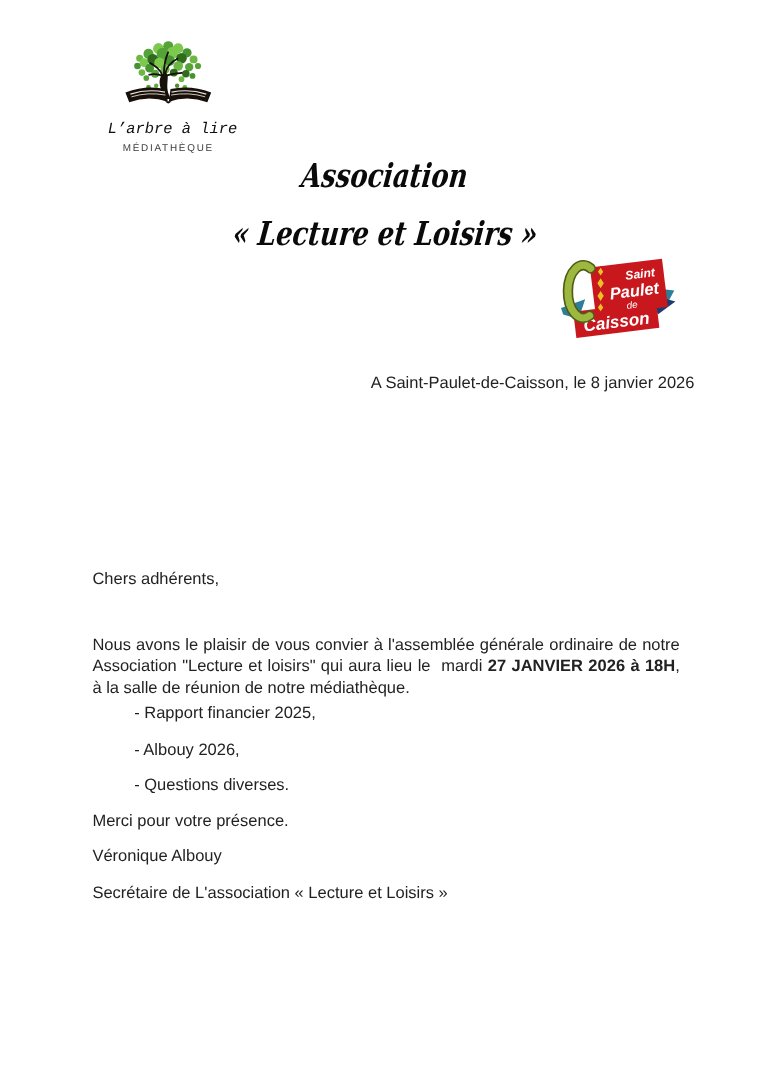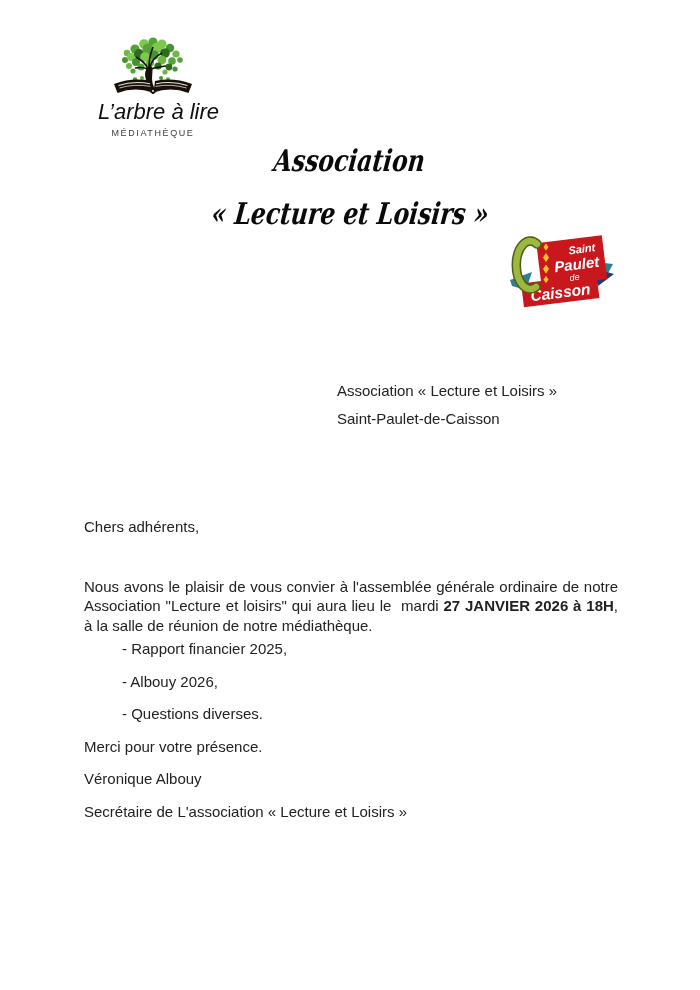--- a/index.html
+++ b/index.html
@@ -5,22 +5,22 @@
   html,body { margin:0; padding:0; background:#ffffff; }
   .page {
     position:relative; width:700px; height:990px; background:#ffffff;
     font-family:"Liberation Sans", sans-serif; color:#222222; overflow:hidden;
   }
 
   
   .lib-logo { position:absolute; left:98px; top:36px; width:110px; text-align:center; }
   .lib-logo svg { display:block; margin:0 auto; }
   .lib-title {
-    font-family:Liberation Sans, sans-serif; font-style:italic; font-size:22px;
-    color:#0f0f0f; margin-top:5px; white-space:nowrap;
+    font-family:Liberation Mono, monospace; font-style:italic; font-size:14px;
+    color:#0f0f0f; margin-top:16px; white-space:nowrap;
   }
   .lib-subtitle {
     font-size:9px; letter-spacing:1.6px; color:#3c3c3c; margin-top:3px; white-space:nowrap;
   }
 
   
   .script-line {
     position:absolute; left:0; width:700px; text-align:center;
     font-family:"DejaVu Serif", serif; font-style:italic; font-weight:bold;
     font-size:30px; color:#0a0a0a; white-space:nowrap;
@@ -129,24 +129,21 @@
       <g stroke="#c8181e" stroke-width="1">
         <polygon points="36,8.5 39,13 36,17.5 33,13" fill="#ecc027"></polygon>
         <polygon points="36,18 39.5,23.5 36,29 32.5,23.5" fill="#ecc027"></polygon>
         <polygon points="36,29.5 39.5,35 36,40.5 32.5,35" fill="#ecc027"></polygon>
         <polygon points="36,41 39,45.5 36,50 33,45.5" fill="#ecc027"></polygon>
       </g>
     </svg>
   </div>
 
   <div class="meta">
-    <div class="sender">
-      <div>Association « Lecture et Loisirs »</div>
-      <div>Saint-Paulet-de-Caisson</div>
-    </div>
+    <div>A Saint-Paulet-de-Caisson, le 8 janvier 2026</div>
   </div>
 
   <div class="body-block">
     <p class="salutation">Chers adhérents,</p>
     <p class="para"><span>Nous avons le plaisir de vous convier à l'assemblée générale ordinaire de notre Association "Lecture et loisirs" qui aura lieu le&nbsp; mardi </span><span class="b">27 JANVIER 2026 à 18H</span><span>, à la salle de réunion de notre médiathèque.</span></p>
     <p class="agenda-item">- Rapport financier 2025,</p>
     <p class="agenda-item">- Albouy 2026,</p>
     <p class="agenda-item">- Questions diverses.</p>
     <p>Merci pour votre présence.</p>
     <p>Véronique Albouy</p>

